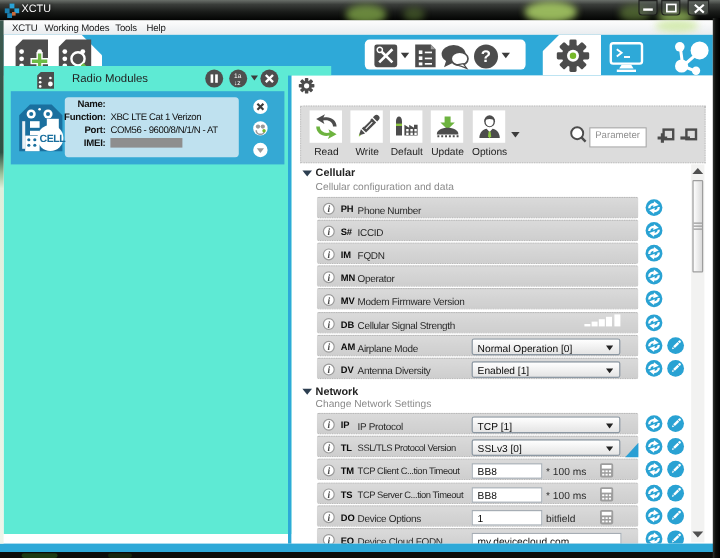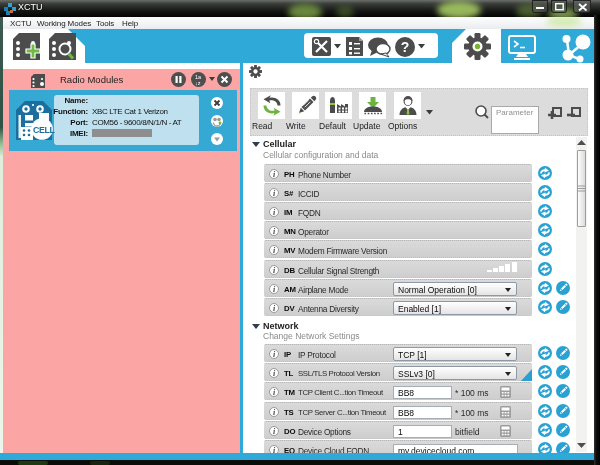--- a/index.html
+++ b/index.html
@@ -10,40 +10,40 @@
 #apptitle{position:absolute;left:18px;top:2px;color:#fff;font-size:9px;text-shadow:0 0 3px #000}
 
 #menubar{left:3px;top:17px;width:591px;height:12px;background:linear-gradient(180deg,#fdfdfd,#e9ecef);font-size:8px;letter-spacing:-0.1px;color:#1a1a1a;overflow:hidden}
 #menubar span{position:absolute;top:2px}
 
 #bluebar{left:3px;top:29px;width:591px;height:34px;background:#2ea9d8}
 #tabL{position:absolute;left:0;top:0;width:82px;height:34px;background:#fff;clip-path:polygon(0 0,65px 0,82px 17px,82px 34px,0 34px)}
 #toolbox{position:absolute;left:301px;top:4px;width:134px;height:25px;background:#fff;border-radius:4px}
 #tabGear{position:absolute;left:449px;top:0;width:49px;height:34px;background:#fff;clip-path:polygon(14px 0,49px 0,49px 34px,0 34px,0 14px)}
 
-#lpanel{left:3px;top:69px;width:273px;height:390px;background:#fca5a5}
+#lpanel{left:3px;top:55px;width:273px;height:390px;background:#5eead4}
 #divider{left:240px;top:63px;width:3px;height:390px;background:#2ea9d8}
 #rpanel{left:243px;top:63px;width:351px;height:390px;background:#fff}
 
 .phead{font-size:9.5px;color:#222}
 .cbtn{position:absolute;width:15px;height:15px;border-radius:50%;background:#4e4e4e}
 
 #card{position:absolute;left:6px;top:21px;width:228px;height:61px;background:#35a9d4}
 #cardbox{position:absolute;left:45px;top:5px;width:145px;height:50px;background:#bfe1ef;border-radius:3px}
 .clabel{position:absolute;right:149px;font-size:8px;letter-spacing:-0.2px;font-weight:bold;color:#111}
 .cval{position:absolute;left:83px;font-size:8px;letter-spacing:-0.35px;color:#111;white-space:nowrap}
 .wcirc{position:absolute;left:202px;width:12px;height:12px;border-radius:50%;background:#fff;text-align:center}
 
 #rhead{position:absolute;left:23px;top:3.5px;font-size:8.5px;letter-spacing:-0.1px;color:#222}
 
 #graybar{position:absolute;left:7px;top:25px;width:338px;height:48px;background:#dcdcdc;border:1px dotted #c4c4c4}
 .tbtn{position:absolute;top:29px;width:27px;height:27px;background:#fff}
-.tlabel{position:absolute;top:58px;font-size:8.5px;color:#222;text-align:left;width:40px}
-
-#parambox{position:absolute;left:248px;top:43px;width:48px;height:28px;background:#fff;border:1px solid #a9a9a9;font-size:8px;color:#909090;padding:1px 0 0 4px}
+.tlabel{position:absolute;top:58px;font-size:8.5px;color:#222;text-align:center;width:40px}
+
+#parambox{position:absolute;left:248px;top:43px;width:48px;height:17px;background:#fff;border:1px solid #a9a9a9;font-size:8px;color:#909090;padding:1px 0 0 4px}
 
 .sect-tri{position:absolute;width:0;height:0;border-left:4px solid transparent;border-right:4px solid transparent;border-top:5px solid #2c3e50}
 .stitle{position:absolute;font-size:9px;font-weight:bold;color:#222}
 .ssub{position:absolute;font-size:8.5px;color:#8a8a8a}
 .row{position:absolute;left:21px;width:268px;height:18px;background:linear-gradient(180deg,#dadada,#cecece);border-top:1px dotted #b9b9b9;border-bottom:1px dotted #b9b9b9;border-radius:2px}
 .info{position:absolute;left:5px;top:3.5px;width:10px;height:10px;border-radius:50%;background:#fff;border:1px solid #9a9a9a;font-family:"Liberation Serif",serif;font-style:italic;font-weight:bold;font-size:8px;color:#444;text-align:center;line-height:9px}
 .code{position:absolute;left:20px;top:5px;font-size:7.8px;letter-spacing:-0.15px;font-weight:bold;color:#0a0a0a}
 .pname{position:absolute;left:34px;top:4.8px;font-size:8.3px;letter-spacing:-0.25px;color:#2a2a2a;white-space:nowrap}
 .pnsm{font-size:7.8px !important;letter-spacing:-0.35px !important;top:5px !important}
 .ricon{position:absolute;width:14px;height:14px}

